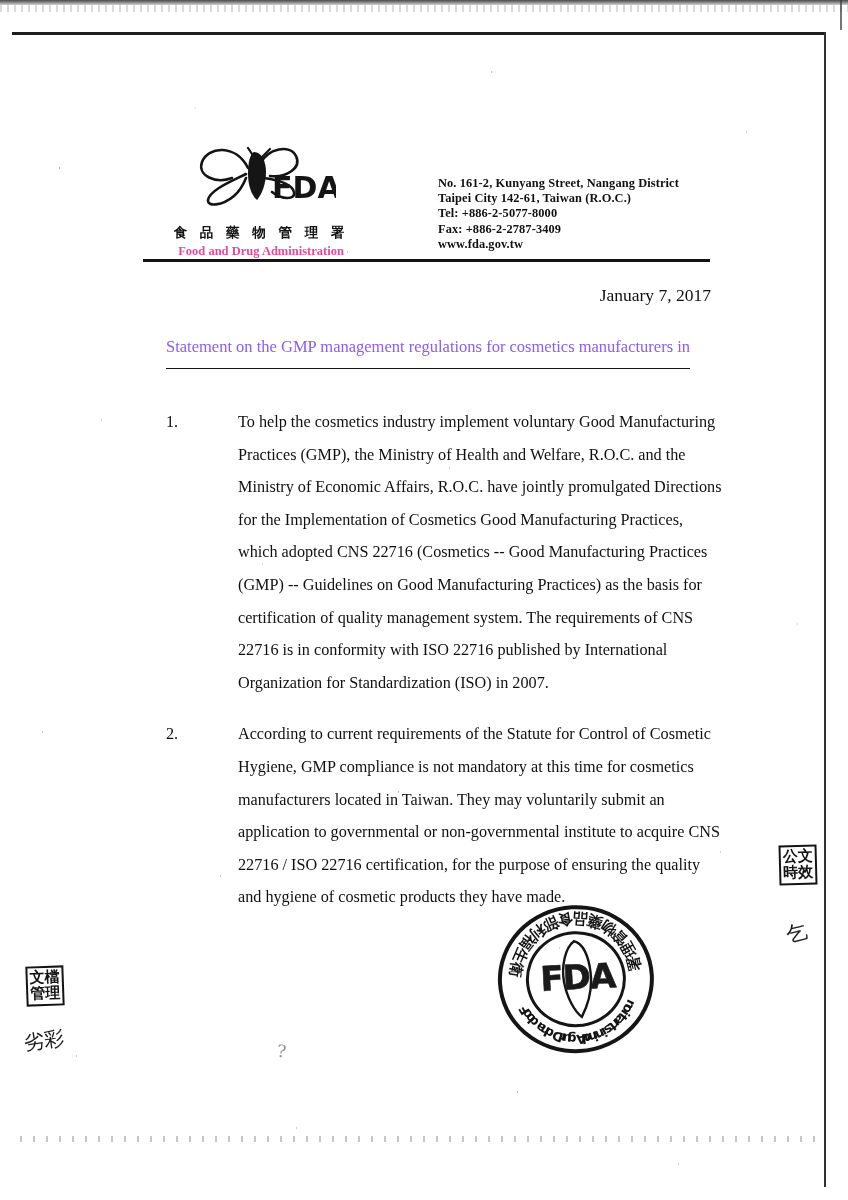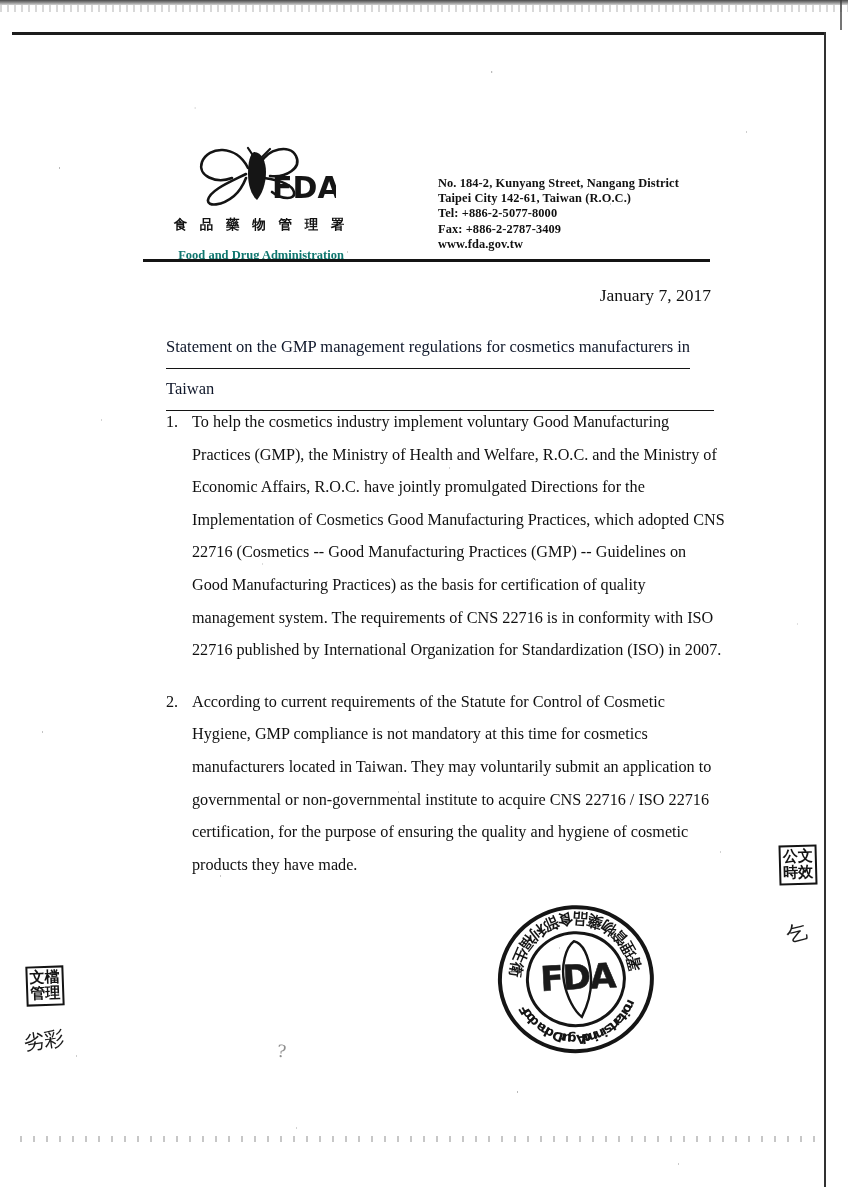--- a/index.html
+++ b/index.html
@@ -115,29 +115,29 @@
     position: relative;
     width: 150px; height: 68px;
     margin: 0 auto;
   }
   .logo-cn {
     font-family: "DejaVu Sans", sans-serif;
     font-size: 13.5px;
     font-weight: 700;
     letter-spacing: 4px;
     color: #121212;
-    margin-top: 10px;
+    margin-top: 18px;
     white-space: nowrap;
   }
   .logo-en {
     font-family: "Liberation Serif", serif;
     font-size: 12.5px;
     font-weight: 700;
-    color: #0f766e;
-    margin-top: 14px;
+    color: #ec4899;
+    margin-top: 2px;
     white-space: nowrap;
   }
 
   .address-block {
     position: absolute;
     left: 295px; top: 38px;
     font-family: "Liberation Serif", "DejaVu Serif", serif;
     font-size: 12.4px;
     font-weight: 700;
     line-height: 15.2px;
@@ -162,21 +162,21 @@
     font-size: 17.5px;
     color: #101010;
   }
 
   .doc-title {
     position: absolute;
     left: 166px; top: 327px;
     width: 548px;
     font-size: 16.5px;
     line-height: 40px;
-    color: #0f172a;
+    color: #8b5cf6;
   }
   .doc-title .t-line {
     display: inline-block;
     border-bottom: 1.6px solid #141414;
     padding-bottom: 1px;
   }
   .doc-title .t-line-2 { display: block; }
 
   .para-list {
     position: absolute;
@@ -190,21 +190,21 @@
     line-height: 32.6px;
     color: #101010;
     margin-bottom: 19px;
   }
   .para .num {
     position: absolute;
     left: 0; top: 0;
     font-size: 16.2px;
     line-height: 32.6px;
   }
-  .para .txt { display: block; }
+  .para .txt { display: block; margin-left: 46px; }
 
   
   .stamp-round {
     position: absolute;
     left: 498px; top: 905px;
     width: 162px; height: 152px;
     transform: rotate(-3deg);
   }
   .stamp-round .ring-outer {
     position: absolute;
@@ -340,35 +340,34 @@
           </g>
           <path d="M68 14 C 76 14, 80 24, 80 34 C 80 46, 76 56, 71 62 C 66 58, 62 48, 62 36 C 62 24, 64 16, 68 14 Z" fill="#151515"></path>
           <text x="86" y="60" font-family="DejaVu Sans, sans-serif" font-size="30" font-weight="700" fill="#151515">FDA</text>
         </svg>
       </div>
       <div class="logo-cn">食 品 藥 物 管 理 署</div>
       <div class="logo-en">Food and Drug Administration</div>
     </div>
 
     <div class="address-block">
-      <div>No. 184-2, Kunyang Street, Nangang District</div>
+      <div>No. 161-2, Kunyang Street, Nangang District</div>
       <div>Taipei City 142-61, Taiwan (R.O.C.)</div>
       <div>Tel:  +886-2-5077-8000</div>
       <div>Fax: +886-2-2787-3409</div>
       <div>www.fda.gov.tw</div>
     </div>
 
     <div class="rule"></div>
   </div>
 
   <div class="date-line">January 7, 2017</div>
 
   <div class="doc-title">
     <span class="t-line">Statement on the GMP management regulations for cosmetics manufacturers in</span>
-    <span class="t-line t-line-2">Taiwan</span>
   </div>
 
   <div class="para-list">
 
     <div class="para">
       <span class="num">1.</span>
       <span class="txt">To help the cosmetics industry implement voluntary Good Manufacturing Practices (GMP), the Ministry of Health and Welfare, R.O.C. and the Ministry of Economic Affairs, R.O.C. have jointly promulgated Directions for the Implementation of Cosmetics Good Manufacturing Practices, which adopted CNS 22716 (Cosmetics -- Good Manufacturing Practices (GMP) -- Guidelines on Good Manufacturing Practices) as the basis for certification of quality management system. The requirements of CNS 22716 is in conformity with ISO 22716 published by International Organization for Standardization (ISO) in 2007.</span>
     </div>
 
     <div class="para">

